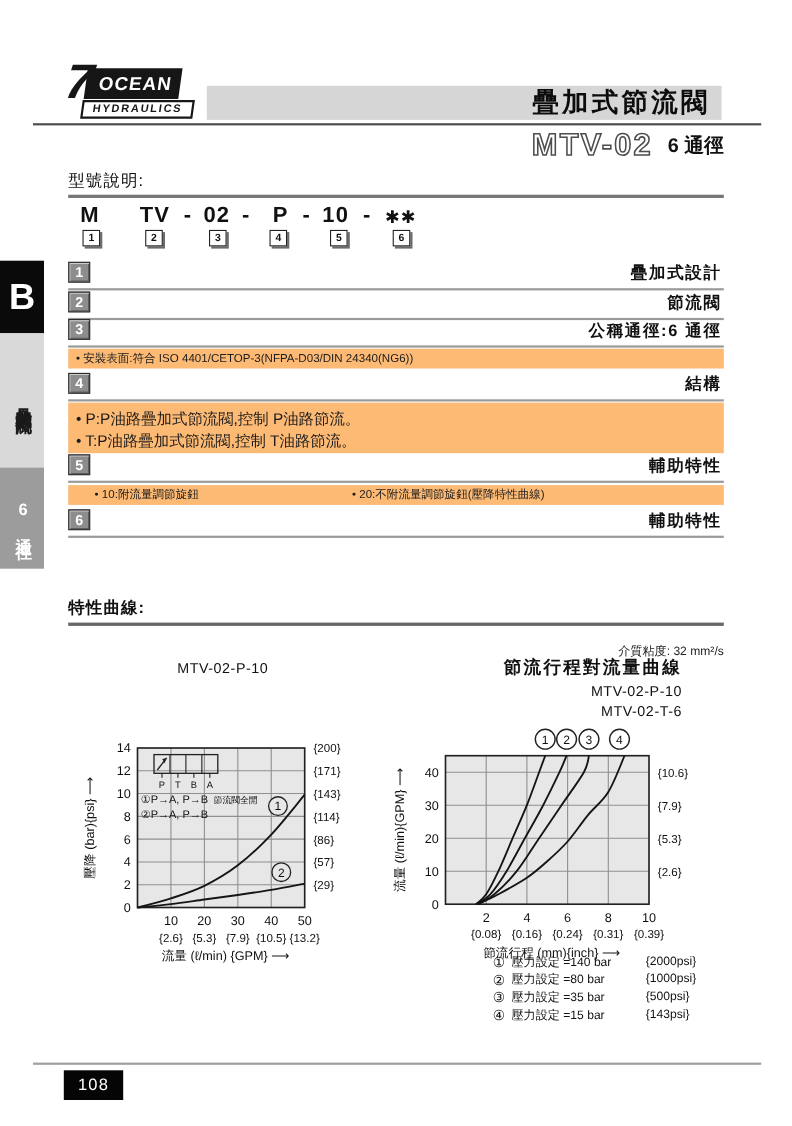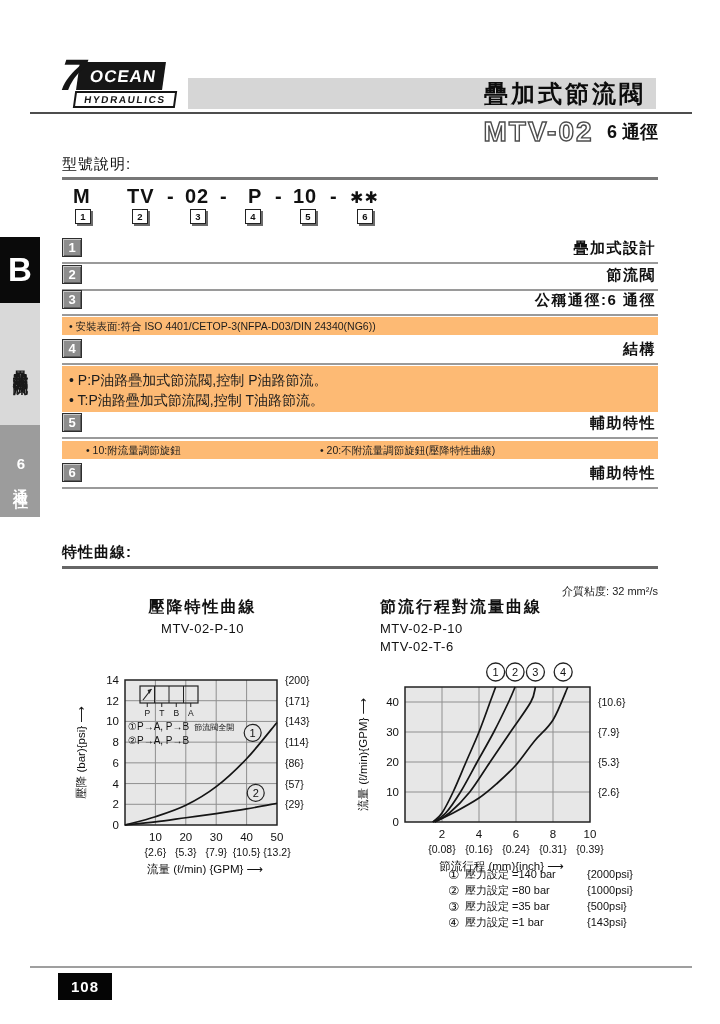--- a/index.html
+++ b/index.html
@@ -60,38 +60,38 @@
   .nb-pt{top:366px;height:46px;padding:4px 0 0 7px;box-sizing:border-box;font-size:14px;line-height:20px;}
   .nb-5{top:441px;height:18px;line-height:18px;}
   .nb-5 .n5a{position:absolute;left:24px;}
   .nb-5 .n5b{position:absolute;left:258px;}
 
   
   .curves-heading{left:62px;top:543px;font-size:15px;font-weight:bold;letter-spacing:1px;}
   .viscosity{right:62px;top:548px;font-size:11px;color:#222;margin-top:36px;}
   .curves-rule{left:62px;top:566px;width:596px;height:2.5px;background:#666;}
   .lc-titles{left:95px;top:597px;width:215px;text-align:center;}
-  .rc-titles{left:380px;top:597px;width:240px;text-align:left;}
+  .rc-titles{left:380px;top:597px;width:240px;text-align:right;}
   .c-title{font-size:16px;font-weight:bold;letter-spacing:2px;}
   .c-sub{font-size:13px;margin-top:3px;letter-spacing:0.5px;}
   svg text{font-family:"Liberation Sans","DejaVu Sans",sans-serif;fill:#111;}
   .lsvg{left:70px;top:642px;}
   .rsvg{left:352px;top:642px;}
 
   
   .rc-legend{left:448px;top:866px;width:220px;}
   .lg-row{display:flex;align-items:center;height:16px;font-size:11px;color:#111;}
   .lg-num{width:17px;font-size:12.5px;}
   .lg-text{width:122px;}
   .lg-brace{}
 
   
   .footer-rule{left:30px;top:966px;width:662px;height:1.5px;background:#9f9f9f;}
   .page-box{left:58px;top:973px;width:54px;height:27px;background:#050505;color:#fff;
-            font-size:15px;font-weight:bold;display:flex;align-items:center;justify-content:center;letter-spacing:1px;}
+            font-size:15px;font-weight:normal;display:flex;align-items:center;justify-content:center;letter-spacing:1px;}
 </style>
 </head>
 <body>
 
 <div>
 
   <div class="abs logo">
     <div class="logo-top">
       <span class="logo-seven">7</span>
       <span class="logo-ocean">OCEAN</span>
@@ -162,21 +162,20 @@
   <div class="srow r6">
     <span class="badge">6</span>
     <span class="slabel">輔助特性</span>
   </div>
 
   <div class="abs curves-heading">特性曲線:</div>
   <div class="abs viscosity">介質粘度: 32 mm²/s</div>
   <div class="abs curves-rule"></div>
 
   <div class="abs lc-titles">
-    <div class="c-title">壓降特性曲線</div>
     <div class="c-sub">MTV-02-P-10</div>
   </div>
   <div class="abs rc-titles">
     <div class="c-title">節流行程對流量曲線</div>
     <div class="c-sub">MTV-02-P-10</div>
     <div class="c-sub">MTV-02-T-6</div>
   </div>
 
   <svg id="chart-left" class="abs lsvg" width="265" height="240">
       <rect x="55" y="38" width="152" height="145" fill="#e7e7e7"></rect>
@@ -298,21 +297,21 @@
         <span class="lg-text">壓力設定 =80 bar</span>
         <span class="lg-brace">{1000psi}</span>
       </div>
       <div class="lg-row">
         <span class="lg-num">③</span>
         <span class="lg-text">壓力設定 =35 bar</span>
         <span class="lg-brace">{500psi}</span>
       </div>
       <div class="lg-row">
         <span class="lg-num">④</span>
-        <span class="lg-text">壓力設定 =1 bar</span>
+        <span class="lg-text">壓力設定 =15 bar</span>
         <span class="lg-brace">{143psi}</span>
       </div>
     </div>
 
   <div class="abs footer-rule"></div>
   <div class="abs page-box">108</div>
 
 </div>
 
 </body></html>

